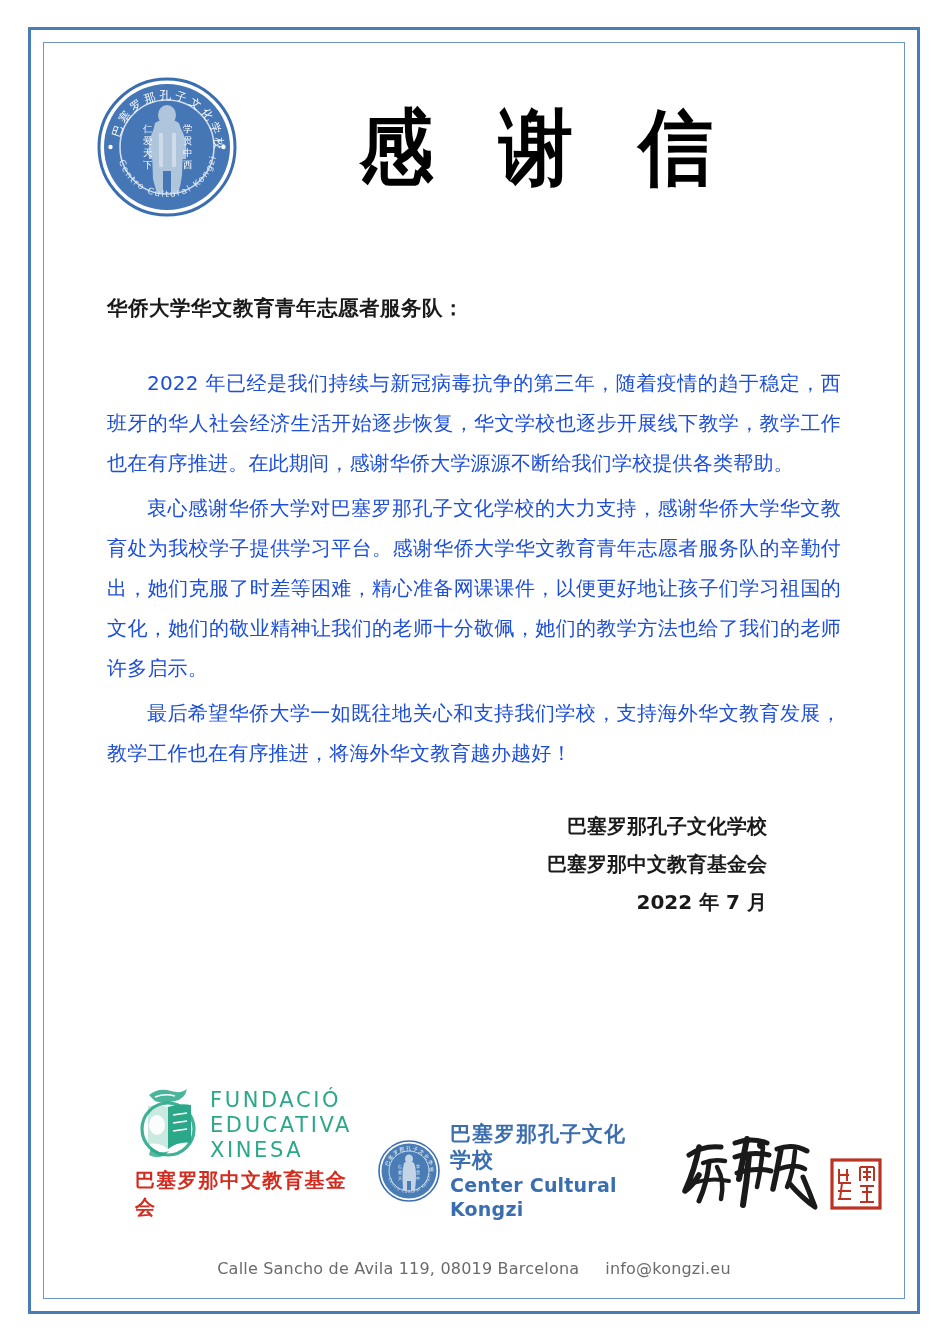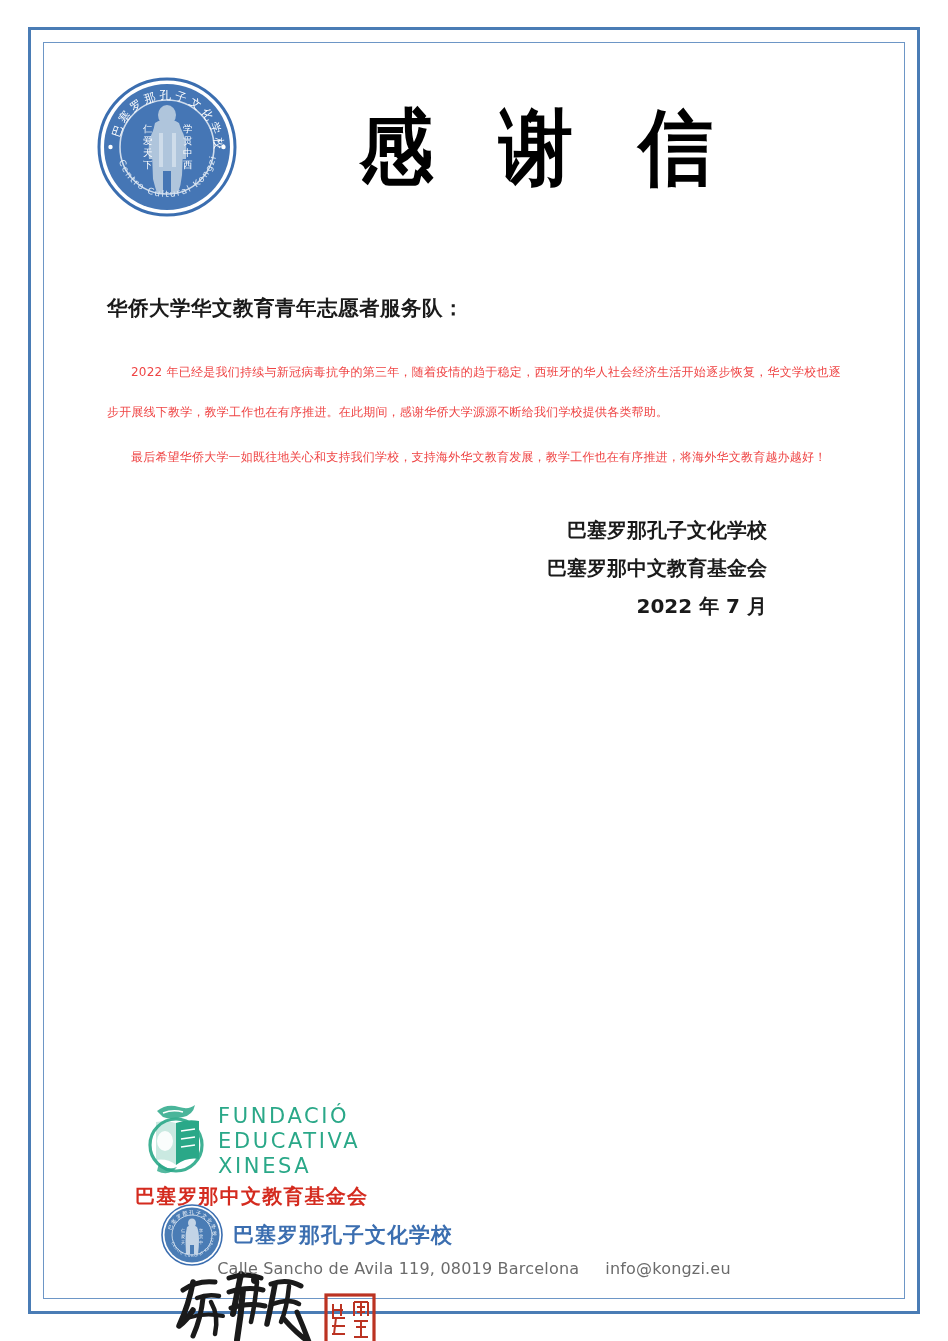--- a/index.html
+++ b/index.html
@@ -71,60 +71,59 @@
   .letter-body {
     padding: 56px 42px 0 42px;
     color: #231f20;
   }
 
   .salutation {
     font-family: "DejaVu Sans", "Liberation Sans", sans-serif;
     font-weight: bold;
     font-size: 20.5px;
     letter-spacing: 0.5px;
-    margin-bottom: 30px;
+    margin-bottom: 41px;
     color: #1a1a1a;
   }
 
   .para {
     font-family: "DejaVu Sans", "Liberation Sans", sans-serif;
-    font-size: 12px;
+    font-size: 20px;
     line-height: 40px;
     text-align: justify;
     text-justify: inter-ideograph;
     text-indent: 2em;
     margin-bottom: 5px;
-    color: #ef4444;
+    color: #1d4ed8;
     letter-spacing: 0.2px;
   }
 
   
   .signature-block {
     margin-top: 34px;
     padding-right: 74px;
     text-align: right;
     font-family: "DejaVu Sans", "Liberation Sans", sans-serif;
     font-size: 20px;
     line-height: 38px;
     color: #1a1a1a;
     font-weight: bold;
   }
   .signature-block .sig-date { font-weight: bold; }
 
   
   .footer-logos {
     position: absolute;
     left: 34px;
-    right: 21px;
+    right: 34px;
     bottom: 90px;
     height: 120px;
     display: flex;
-    align-items: flex-start;
+    align-items: flex-end;
     padding-left: 70px;
-    flex-direction: column;
   }
 
   
   .fundacio {
     display: flex;
     align-items: center;
     flex-direction: column;
   }
   .fundacio-row { display: flex; align-items: center; }
   .fundacio-mark { width: 66px; height: 80px; flex: 0 0 66px; }
@@ -252,20 +251,21 @@
       </div>
 
       <div class="doc-title">感 谢 信</div>
     </div>
 
     <div class="letter-body">
 
       <div class="salutation">华侨大学华文教育青年志愿者服务队：</div>
 
       <p class="para">2022 年已经是我们持续与新冠病毒抗争的第三年，随着疫情的趋于稳定，西班牙的华人社会经济生活开始逐步恢复，华文学校也逐步开展线下教学，教学工作也在有序推进。在此期间，感谢华侨大学源源不断给我们学校提供各类帮助。</p>
+      <p class="para">衷心感谢华侨大学对巴塞罗那孔子文化学校的大力支持，感谢华侨大学华文教育处为我校学子提供学习平台。感谢华侨大学华文教育青年志愿者服务队的辛勤付出，她们克服了时差等困难，精心准备网课课件，以便更好地让孩子们学习祖国的文化，她们的敬业精神让我们的老师十分敬佩，她们的教学方法也给了我们的老师许多启示。</p>
       <p class="para">最后希望华侨大学一如既往地关心和支持我们学校，支持海外华文教育发展，教学工作也在有序推进，将海外华文教育越办越好！</p>
 
       <div class="signature-block">
         <div>巴塞罗那孔子文化学校</div>
         <div>巴塞罗那中文教育基金会</div>
         <div class="sig-date">2022 年 7 月</div>
       </div>
     </div>
 
     <div class="footer-logos">
@@ -324,20 +324,21 @@
             <text x="20" y="28" font-family="DejaVu Sans, sans-serif" font-size="4.2" fill="#ffffff">仁</text>
             <text x="20" y="34" font-family="DejaVu Sans, sans-serif" font-size="4.2" fill="#ffffff">爱</text>
             <text x="20" y="40" font-family="DejaVu Sans, sans-serif" font-size="4.2" fill="#ffffff">天</text>
             <text x="38" y="28" font-family="DejaVu Sans, sans-serif" font-size="4.2" fill="#ffffff">学</text>
             <text x="38" y="34" font-family="DejaVu Sans, sans-serif" font-size="4.2" fill="#ffffff">贯</text>
             <text x="38" y="40" font-family="DejaVu Sans, sans-serif" font-size="4.2" fill="#ffffff">中</text>
           </svg>
         </div>
         <div class="kongzi-words">
           <div class="kongzi-cn">巴塞罗那孔子文化学校</div>
+          <div class="kongzi-es">Center Cultural Kongzi</div>
         </div>
       </div>
 
       <div class="handsign">
         <div>
           <svg class="handsign-svg" viewBox="0 0 150 92" xmlns="http://www.w3.org/2000/svg">
             <g fill="none" stroke="#1a1a1a" stroke-linecap="round" stroke-linejoin="round">
               <path d="M 12,30 Q 26,20 44,22" stroke-width="5"></path>
               <path d="M 22,22 Q 18,44 8,66 Q 16,60 22,50" stroke-width="5.5"></path>
               <path d="M 26,38 Q 36,34 48,36" stroke-width="4.5"></path>

